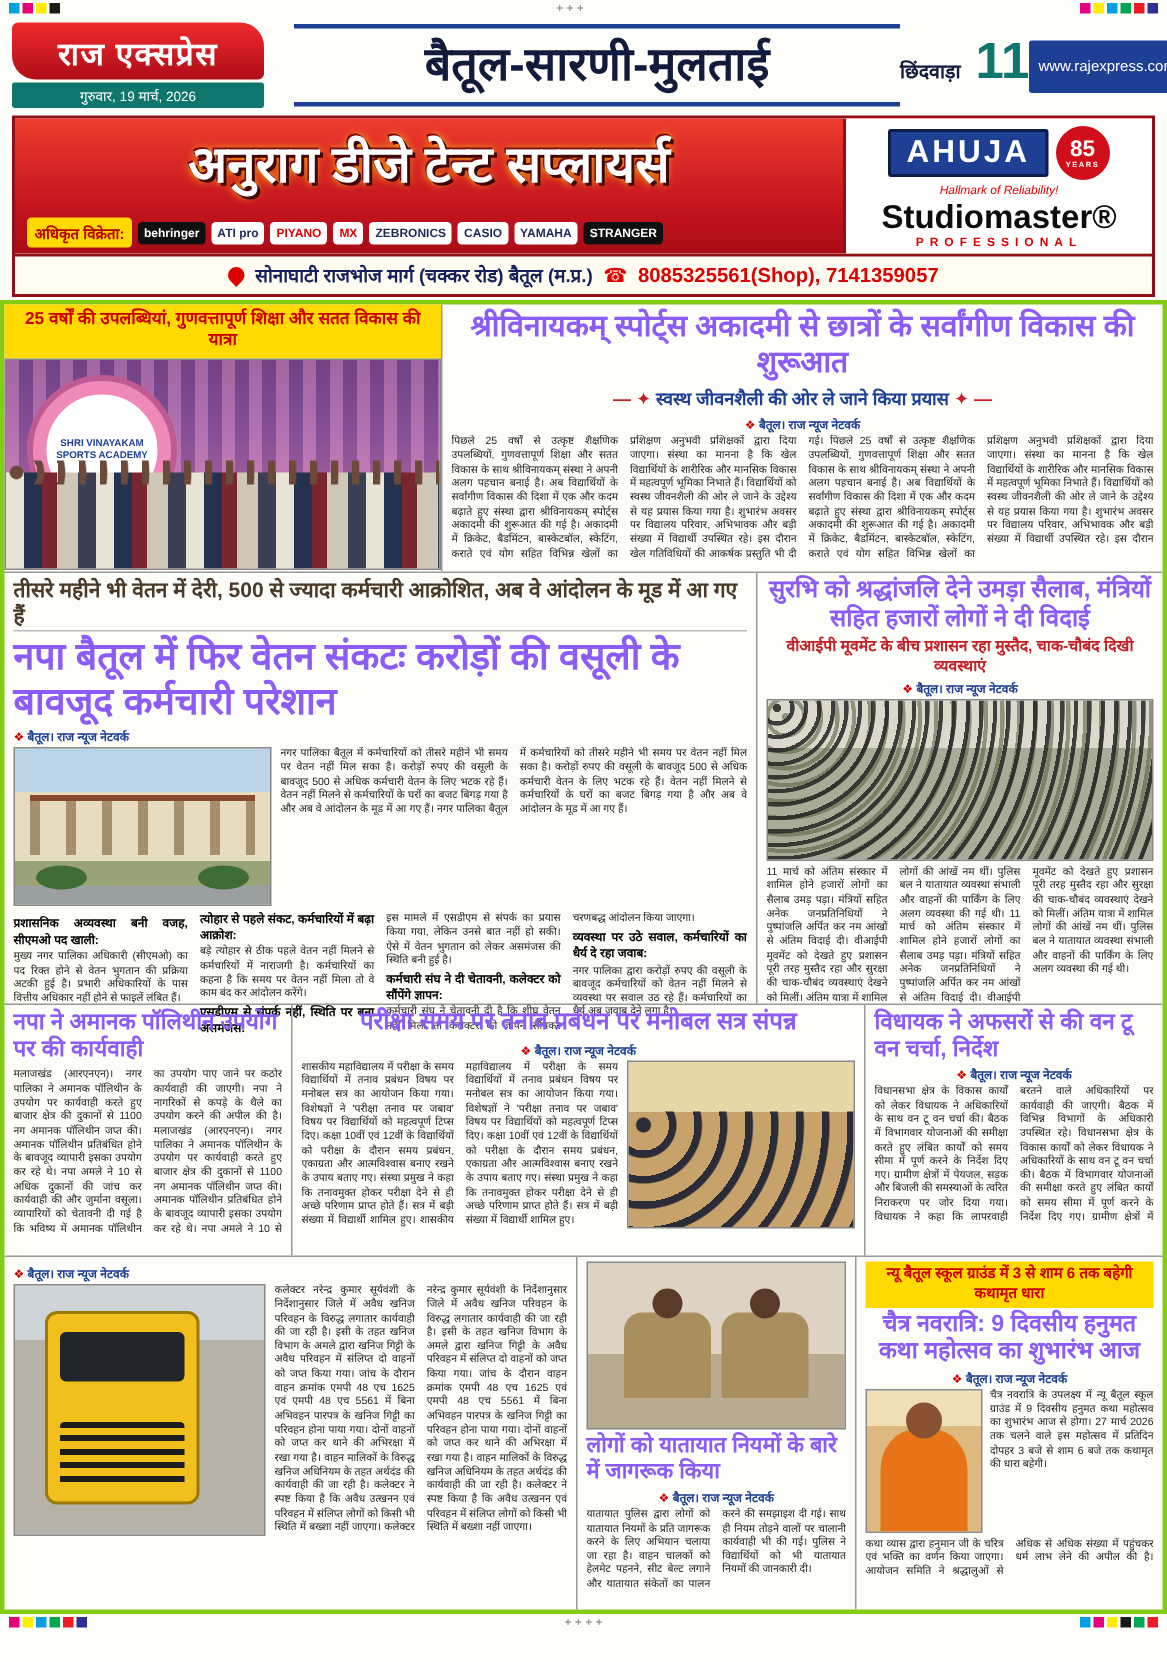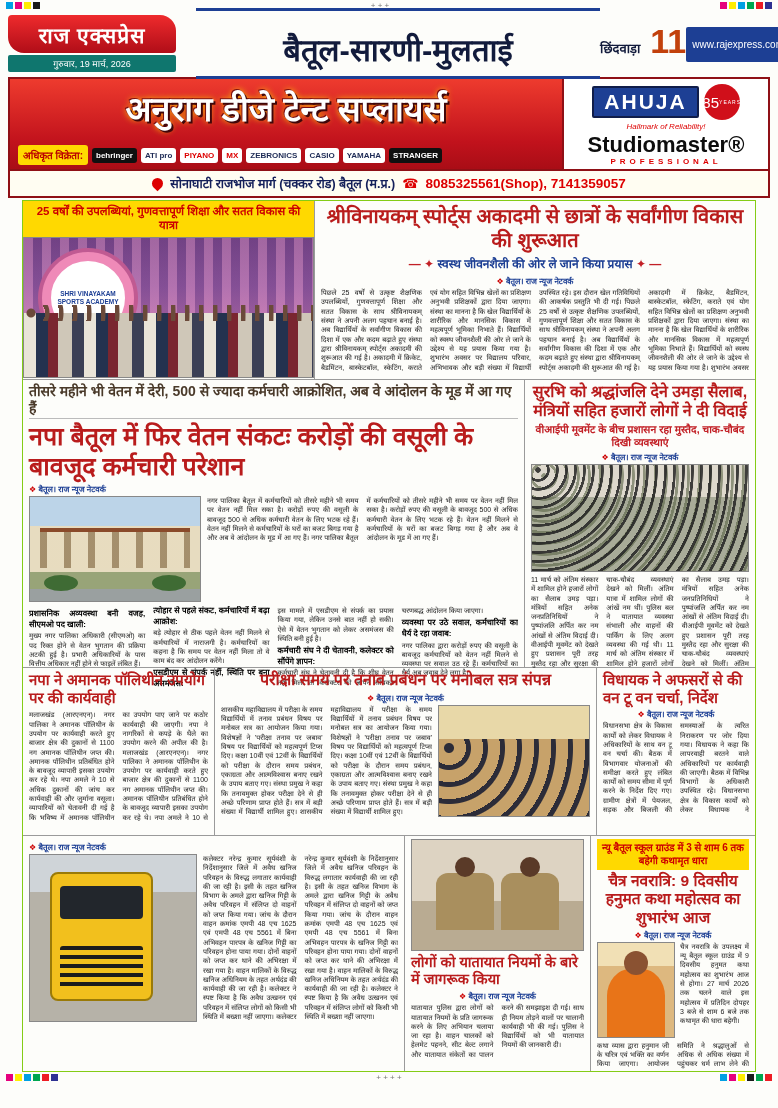--- a/index.html
+++ b/index.html
@@ -13,57 +13,57 @@
   .c-cyan{background:#00a0e3}.c-mag{background:#e6007e}.c-yel{background:#ffed00}
   .c-grn{background:#00a650}.c-red{background:#ed1c24}.c-blu{background:#2e3192}.c-blk{background:#1a1a1a}
   .cross{color:#777;font-size:8px;line-height:7px}
   
   .masthead{display:flex;align-items:center;padding:1px 8px;height:64px;gap:20px}
   .logo-wrap{width:168px;display:flex;flex-direction:column;justify-content:center}
   .logo-box{background:linear-gradient(180deg,#ef2b2d,#b00d18);color:#fff;font-weight:bold;font-size:21px;
             text-align:center;padding:6px 4px 4px;border-radius:4px 16px 4px 16px;letter-spacing:1px}
   .date-bar{background:#0f766e;color:#fff;font-size:9px;text-align:center;padding:2px 4px;margin-top:2px;border-radius:2px}
   .edition-wrap{flex:1;align-self:center;text-align:center}
-  .edition{font-size:31px;font-weight:bold;color:#121b3c;border-top:3px solid #1d3f94;border-bottom:3px solid #1d3f94;padding:17px 4px 6px}
+  .edition{font-size:31px;font-weight:bold;color:#121b3c;border-top:3px solid #1d3f94;border-bottom:3px solid #1d3f94;padding:1px 4px 6px}
   .pageno-wrap{width:150px;display:flex;flex-direction:row;justify-content:center}
   .pn-top{display:flex;justify-content:flex-end;align-items:baseline;gap:10px}
   .city{font-size:13px;font-weight:bold;color:#121b3c}
-  .pageno{font-size:34px;font-weight:bold;color:#c2410c;line-height:.95}
+  .pageno{font-size:34px;font-weight:bold;color:#0f766e;line-height:.95}
   .site-bar{background:#1d3f94;color:#fff;font-size:10px;text-align:right;padding:12px 6px;margin-top:2px;border-radius:2px}
   
   .ad{margin:2px 8px;border:2px solid #8f1016}
   .ad-top{display:flex;background:linear-gradient(180deg,#ee3b2e,#c1121c 70%,#a90d16)}
   .ad-main{flex:1;padding:6px 8px 4px;display:flex;flex-direction:column;justify-content:space-between}
   .ad-title{font-size:34px;font-weight:bold;color:#fff;text-align:center;
             text-shadow:2px 2px 0 #40060a,-1px -1px 0 #7a0d12,0 0 6px #ffd900}
   .brand-row{display:flex;gap:4px;align-items:center;flex-wrap:nowrap;margin-top:6px}
   .auth{background:#ffd900;color:#b00;font-weight:bold;font-size:10px;padding:3px 5px;border-radius:3px;white-space:nowrap}
   .chip{background:#fff;font-size:8px;font-weight:bold;padding:3px 4px;border-radius:3px;color:#1d2a55;white-space:nowrap}
   .chip.dark{background:#101010;color:#fff}
   .chip.red{color:#d00}
   .ad-right{width:206px;background:#fff;border-left:2px solid #8f1016;padding:5px 6px 3px;text-align:center}
   .ahuja-row{display:flex;justify-content:center;align-items:center;gap:5px}
   .ahuja{background:#1d3f94;color:#fff;font-weight:bold;font-size:21px;letter-spacing:2px;padding:2px 10px;border:2px solid #101d4a;border-radius:2px}
-  .years-badge{width:36px;height:36px;background:#d00f1a;color:#fff;border-radius:50%;display:flex;align-items:center;justify-content:center;font-weight:normal}
+  .years-badge{width:36px;height:36px;background:#d00f1a;color:#fff;border-radius:50%;display:flex;flex-direction:column;align-items:center;justify-content:center;font-weight:bold}
   .years-num{font-size:15px;line-height:1}.years-lb{font-size:5px;letter-spacing:1px}
   .hallmark{color:#d00;font-size:8px;font-style:italic;margin:2px 0 3px}
   .studiomaster{font-size:22px;font-weight:bold;color:#0d0d0d;line-height:1}
   .professional{color:#d00;font-size:8px;font-weight:bold;letter-spacing:4px;margin-top:1px}
   .ad-address{display:flex;align-items:center;justify-content:center;gap:7px;background:#fffdf2;border-top:2px solid #8f1016;
               padding:4px;font-weight:bold;color:#14205a;font-size:12.5px}
   .pin{width:11px;height:11px;background:#d00;border-radius:50% 50% 50% 0;transform:rotate(-45deg);flex:0 0 auto}
   .phone-ic{color:#d00;font-size:13px}
   .phones{color:#d00;font-size:13.5px}
   
-  .content{margin:2px 22px 0;border:1px solid #84cc16}
+  .content{margin:2px 0 0;border:3px solid #84cc16}
   .row{display:flex}
   .row + .row{border-top:1px solid #9a9a9a}
   .col-br{border-right:1px solid #9a9a9a}
   
-  .hl{font-weight:bold;color:#b91c1c;line-height:1.18}
+  .hl{font-weight:bold;color:#8b5cf6;line-height:1.18}
   .byline{font-size:8px;font-weight:bold;color:#1d3f94;text-align:center;margin:2px 0}
   .byline::before{content:"❖ ";color:#c00}
   .body{font-size:7px;line-height:1.33;text-align:justify;color:#222;overflow:hidden}
   .cols2{column-count:2;column-gap:8px}
   .cols3{column-count:3;column-gap:8px}
   .cols4{column-count:4;column-gap:8px}
   .subhd{font-weight:bold;font-size:8px;margin:3px 0 1px;color:#000}
   .strap-yel{background:#ffd900;color:#c00;font-weight:bold;text-align:center;padding:3px 4px;line-height:1.25}
   .redsub{color:#c22026;font-weight:bold;text-align:center;line-height:1.25}
   .navysub{color:#1d3f94;font-weight:bold;text-align:center}

